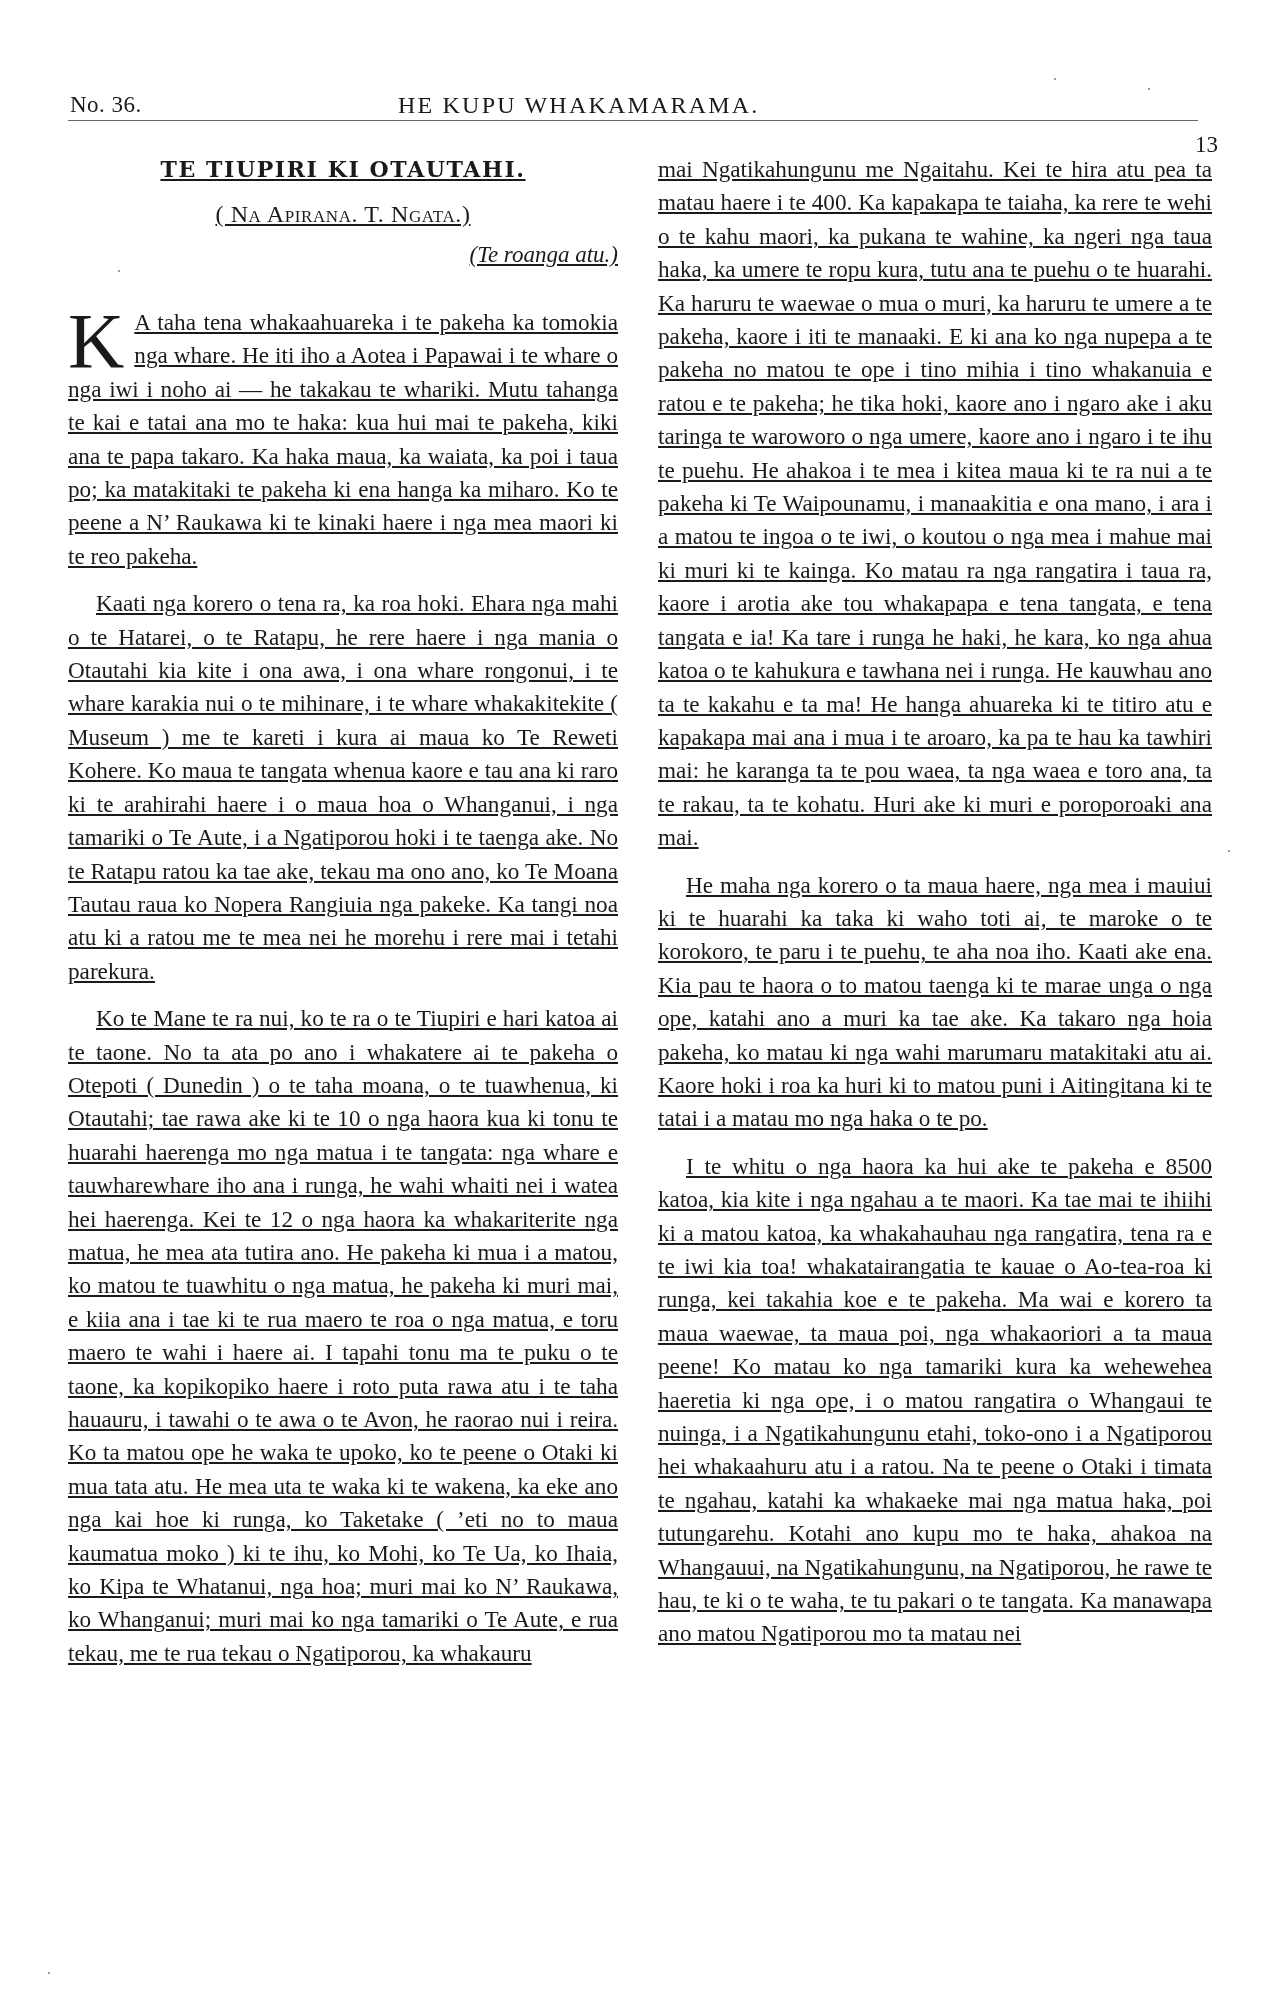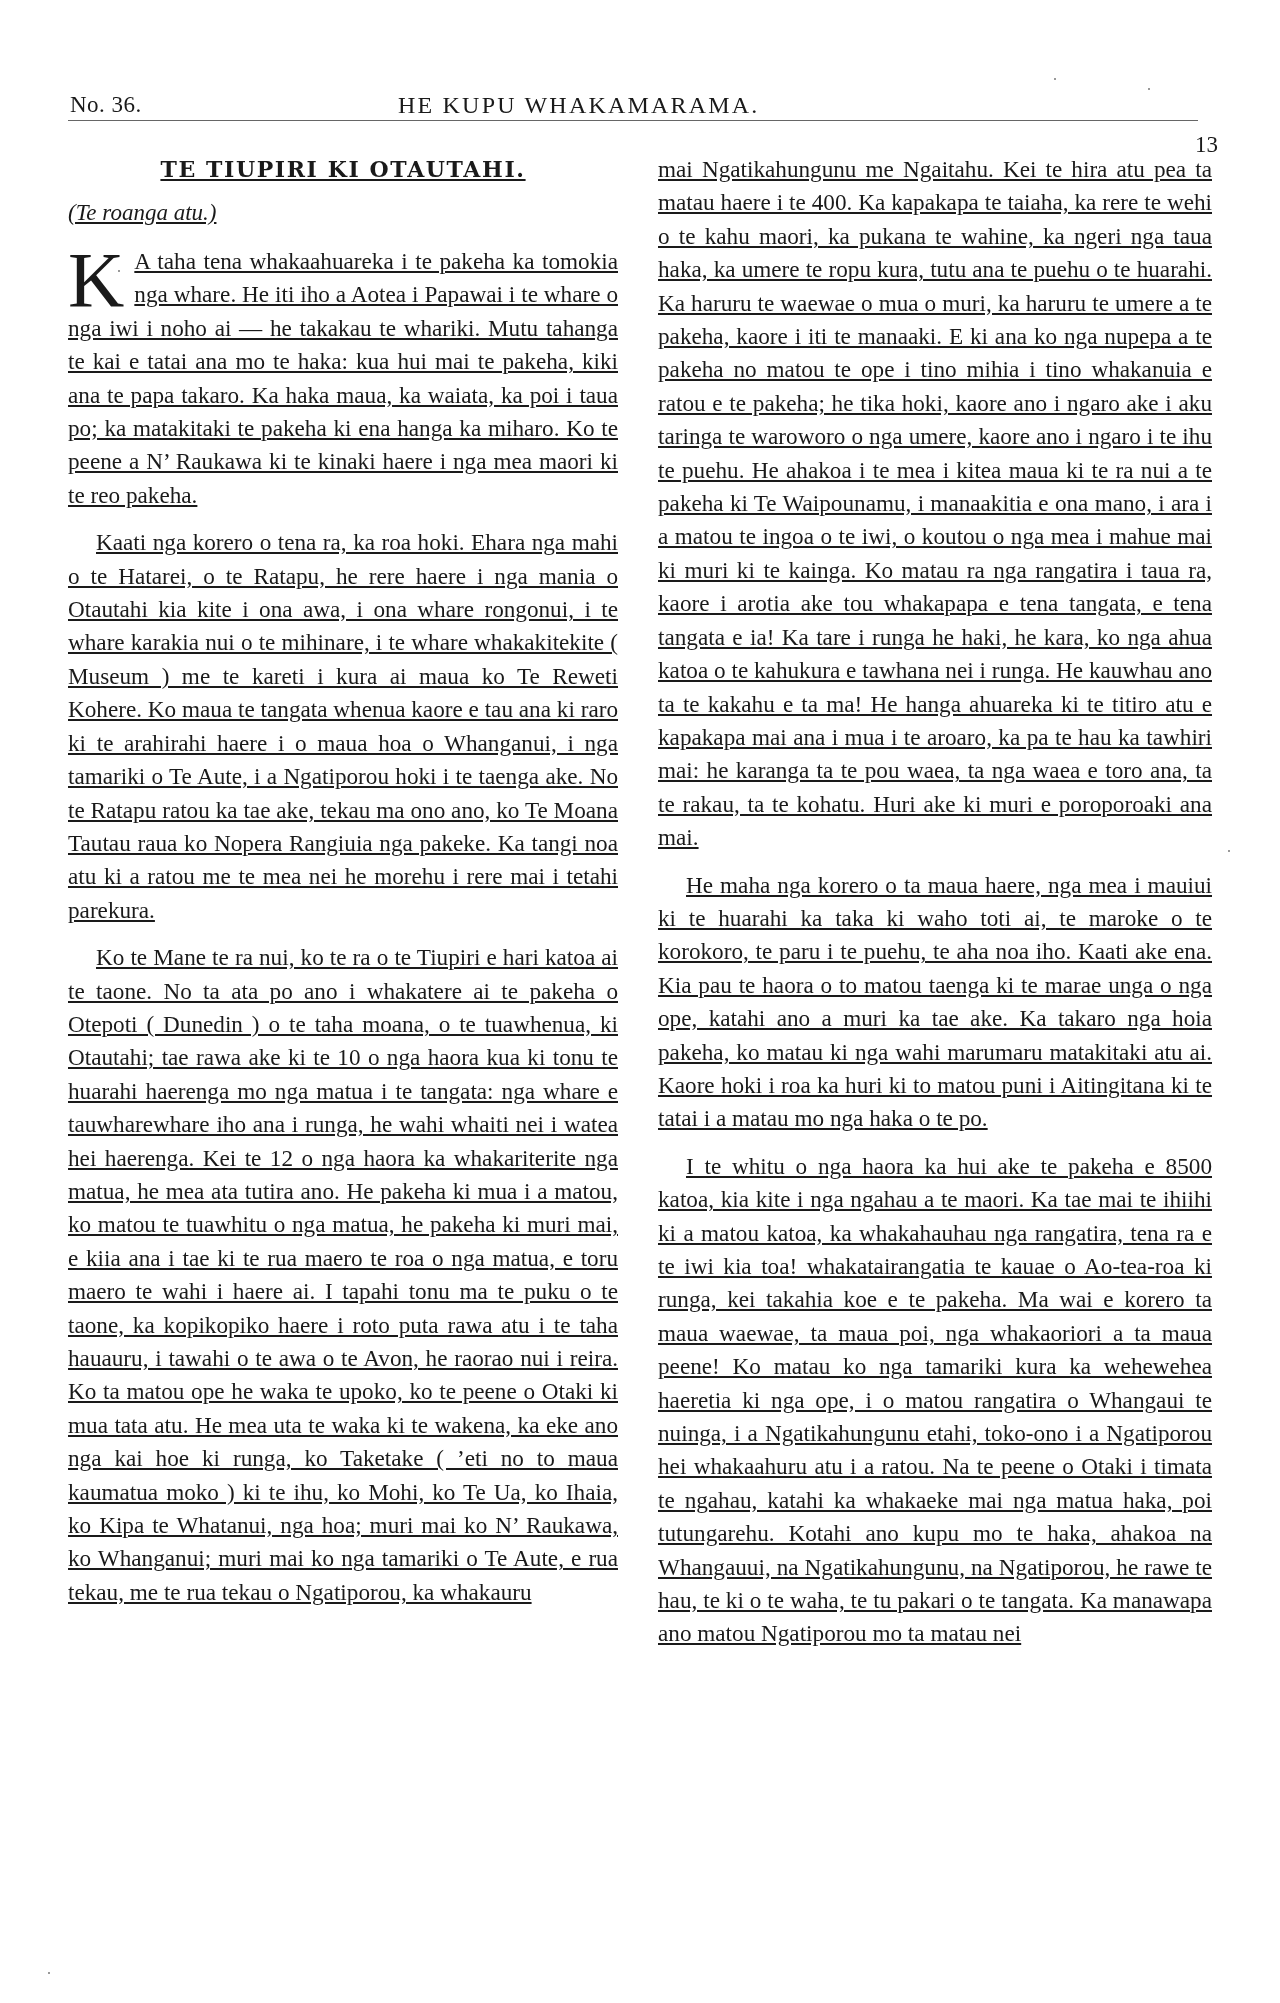--- a/index.html
+++ b/index.html
@@ -85,24 +85,24 @@
     }
     .byline {
       text-align: center;
       font-size: 24px;
       letter-spacing: 0.6px;
       margin: 0 0 10px 0;
       font-variant: small-caps;
       line-height: 32px;
     }
     .continued {
-      text-align: left;
+      text-align: right;
       font-style: italic;
       font-size: 23px;
-      margin: 0 0 17px 0;
+      margin: 0 0 36px 0;
       line-height: 30px;
     }
     .para {
       margin: 0 0 14px 0;
       text-indent: 28px;
     }
     .para.no-indent { text-indent: 0; }
     .para.first {
       text-indent: 0;
     }
@@ -129,20 +129,21 @@
 
   <div class="running-header">
     <span class="rh-issue">No. 36.</span>
     <span class="rh-title">HE KUPU WHAKAMARAMA.</span>
     <span class="rh-page">13</span>
   </div>
   <div class="rh-rule"></div>
 
   <div class="column col-left">
     <div class="article-title">TE TIUPIRI KI OTAUTAHI.</div>
+    <div class="byline">( Na Apirana. T. Ngata.)</div>
     <div class="continued">(Te roanga atu.)</div>
 
     <p class="para first"><span class="dropcap">K</span><span>A taha tena whakaahuareka i te pakeha ka tomokia nga whare. He iti iho a Aotea i Papawai i te whare o nga iwi i noho ai — he takakau te whariki. Mutu tahanga te kai e tatai ana mo te haka: kua hui mai te pakeha, kiki ana te papa takaro. Ka haka maua, ka waiata, ka poi i taua po; ka matakitaki te pakeha ki ena hanga ka miharo. Ko te peene a N’ Raukawa ki te kinaki haere i nga mea maori ki te reo pakeha.</span></p>
     <p class="para">Kaati nga korero o tena ra, ka roa hoki. Ehara nga mahi o te Hatarei, o te Ratapu, he rere haere i nga mania o Otautahi kia kite i ona awa, i ona whare rongonui, i te whare karakia nui o te mihinare, i te whare whakakitekite ( Museum ) me te kareti i kura ai maua ko Te Reweti Kohere.   Ko maua te tangata whenua kaore e tau ana ki raro ki te arahirahi haere i o maua hoa o Whanganui, i nga tamariki o Te Aute, i a Ngatiporou hoki i te taenga ake.   No te Ratapu ratou ka tae ake, tekau ma ono ano, ko Te Moana Tautau raua ko Nopera Rangiuia nga pakeke.   Ka tangi noa atu ki a ratou me te mea nei he morehu i rere mai i tetahi parekura.</p>
     <p class="para">Ko te Mane te ra nui, ko te ra o te Tiupiri e hari katoa ai te taone.   No ta ata po ano i whakatere ai te pakeha o Otepoti ( Dunedin ) o te taha moana, o te tuawhenua, ki Otautahi; tae rawa ake ki te 10 o nga haora kua ki tonu te huarahi haerenga mo nga matua i te tangata: nga whare e tauwharewhare iho ana i runga, he wahi whaiti nei i watea hei haerenga. Kei te 12 o nga haora ka whakariterite nga matua, he mea ata tutira ano.   He pakeha ki mua i a matou, ko matou te tuawhitu o nga matua, he pakeha ki muri mai, e kiia ana i tae ki te rua maero te roa o nga matua, e toru maero te wahi i haere ai.   I tapahi tonu ma te puku o te taone, ka kopikopiko haere i roto puta rawa atu i te taha hauauru, i tawahi o te awa o te Avon, he raorao nui i reira.   Ko ta matou ope he waka te upoko, ko te peene o Otaki ki mua tata atu.  He mea uta te waka ki te wakena, ka eke ano nga kai hoe ki runga, ko Taketake ( ’eti no to maua kaumatua moko ) ki te ihu, ko Mohi, ko Te Ua, ko Ihaia, ko Kipa te Whatanui, nga hoa; muri mai ko N’ Raukawa, ko Whanganui; muri mai ko nga tamariki o Te Aute, e rua tekau, me te rua tekau o Ngatiporou, ka whakauru</p>
   </div>
 
   <div class="column col-right">
     <p class="para no-indent">mai Ngatikahungunu me Ngaitahu.  Kei te hira atu pea ta matau haere i te 400.  Ka kapakapa te taiaha, ka rere te wehi o te kahu maori, ka pukana te wahine, ka ngeri nga taua haka, ka umere te ropu kura, tutu ana te puehu o te huarahi.  Ka haruru te waewae o mua o muri, ka haruru te umere a te pakeha, kaore i iti te manaaki.   E ki ana ko nga nupepa a te pakeha no matou te ope i tino mihia i tino whakanuia e ratou e te pakeha; he tika hoki, kaore ano i ngaro ake i aku taringa te waroworo o nga umere, kaore ano i ngaro i te ihu te puehu.  He ahakoa i te mea i kitea maua ki te ra nui a te pakeha ki Te Waipounamu, i manaakitia e ona mano, i ara i a matou te ingoa o te iwi, o koutou o nga mea i mahue mai ki muri ki te kainga.   Ko matau ra nga rangatira i taua ra, kaore i arotia ake tou whakapapa e tena tangata, e tena tangata e ia! Ka tare i runga he haki, he kara, ko nga ahua katoa o te kahukura e tawhana nei i runga. He kauwhau ano ta te kakahu e ta ma!   He hanga ahuareka ki te titiro atu e kapakapa mai ana i mua i te aroaro, ka pa te hau ka tawhiri mai: he karanga ta te pou waea, ta nga waea e toro ana, ta te rakau, ta te kohatu. Huri ake ki muri e poroporoaki ana mai.</p>
     <p class="para">He maha nga korero o ta maua haere, nga mea i mauiui ki te huarahi ka taka ki waho toti ai, te maroke o te korokoro, te paru i te puehu, te aha noa iho.   Kaati ake ena.  Kia pau te haora o to matou taenga ki te marae unga o nga ope, katahi ano a muri ka tae ake. Ka takaro nga hoia pakeha, ko matau ki nga wahi marumaru matakitaki atu ai.  Kaore hoki i roa ka huri ki to matou puni i Aitingitana ki te tatai i a matau mo nga haka o te po.</p>

